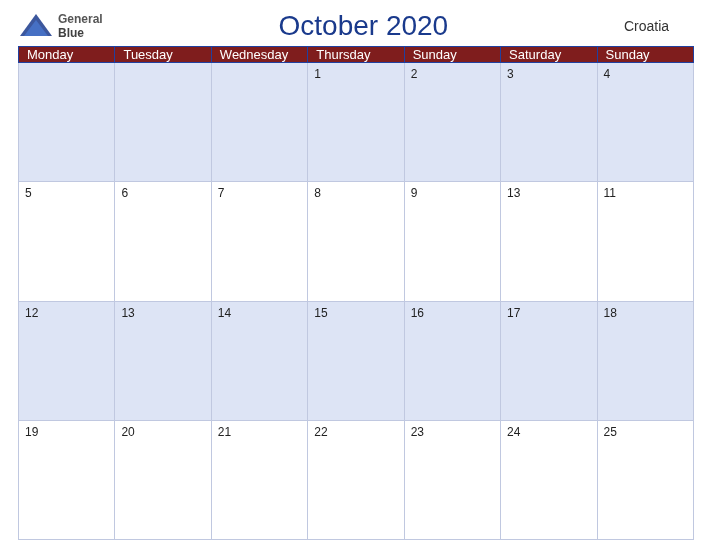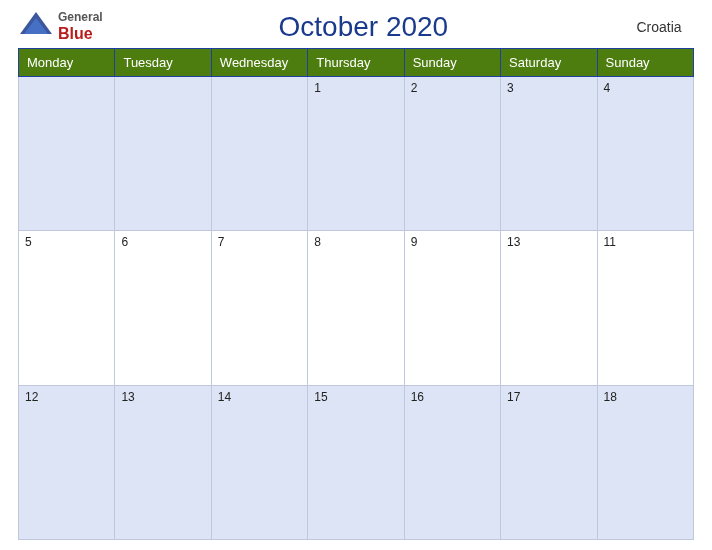--- a/index.html
+++ b/index.html
@@ -20,22 +20,22 @@
       align-items: center;
       justify-content: space-between;
       margin-bottom: 4px;
     }
     .logo-general {
       color: #555;
       font-size: 12px;
       font-weight: bold;
     }
     .logo-blue {
-      color: #b91c1c;
-      font-size: 16px;
+      color: #404040;
+      font-size: 12px;
       font-weight: bold;
     }
     .logo-icon {
       width: 36px;
       height: 28px;
     }
     .logo-wrapper {
       display: flex;
       align-items: flex-start;
       gap: 4px;
@@ -50,35 +50,35 @@
       font-size: 28px;
       font-weight: normal;
       color: #1a3a8c;
       text-align: center;
       flex: 1;
     }
 
     .country-label {
       font-size: 14px;
       color: #333;
-      text-align: center;
+      text-align: left;
       min-width: 70px;
     }
 
     .calendar-table {
       width: 100%;
       border-collapse: collapse;
       flex: 1;
     }
 
     .calendar-table thead tr th {
-      background-color: #4d7c0f;
+      background-color: #7f1d1d;
       color: #fff;
       text-align: left;
-      padding: 6px 8px;
+      padding: 0 8px;
       font-size: 13px;
       font-weight: normal;
       border: 1px solid #2040a0;
     }
 
     .calendar-table tbody tr td {
       border: 1px solid #c0c8e0;
       vertical-align: top;
       padding: 4px 6px;
       height: 72px;
@@ -153,14 +153,23 @@
       </tr>
       <tr>
         <td><span class="day-num">12</span></td>
         <td><span class="day-num">13</span></td>
         <td><span class="day-num">14</span></td>
         <td><span class="day-num">15</span></td>
         <td><span class="day-num">16</span></td>
         <td><span class="day-num">17</span></td>
         <td><span class="day-num">18</span></td>
       </tr>
+      <tr>
+        <td><span class="day-num">19</span></td>
+        <td><span class="day-num">20</span></td>
+        <td><span class="day-num">21</span></td>
+        <td><span class="day-num">22</span></td>
+        <td><span class="day-num">23</span></td>
+        <td><span class="day-num">24</span></td>
+        <td><span class="day-num">25</span></td>
+      </tr>
     </tbody>
 </table>
 
 </body></html>

